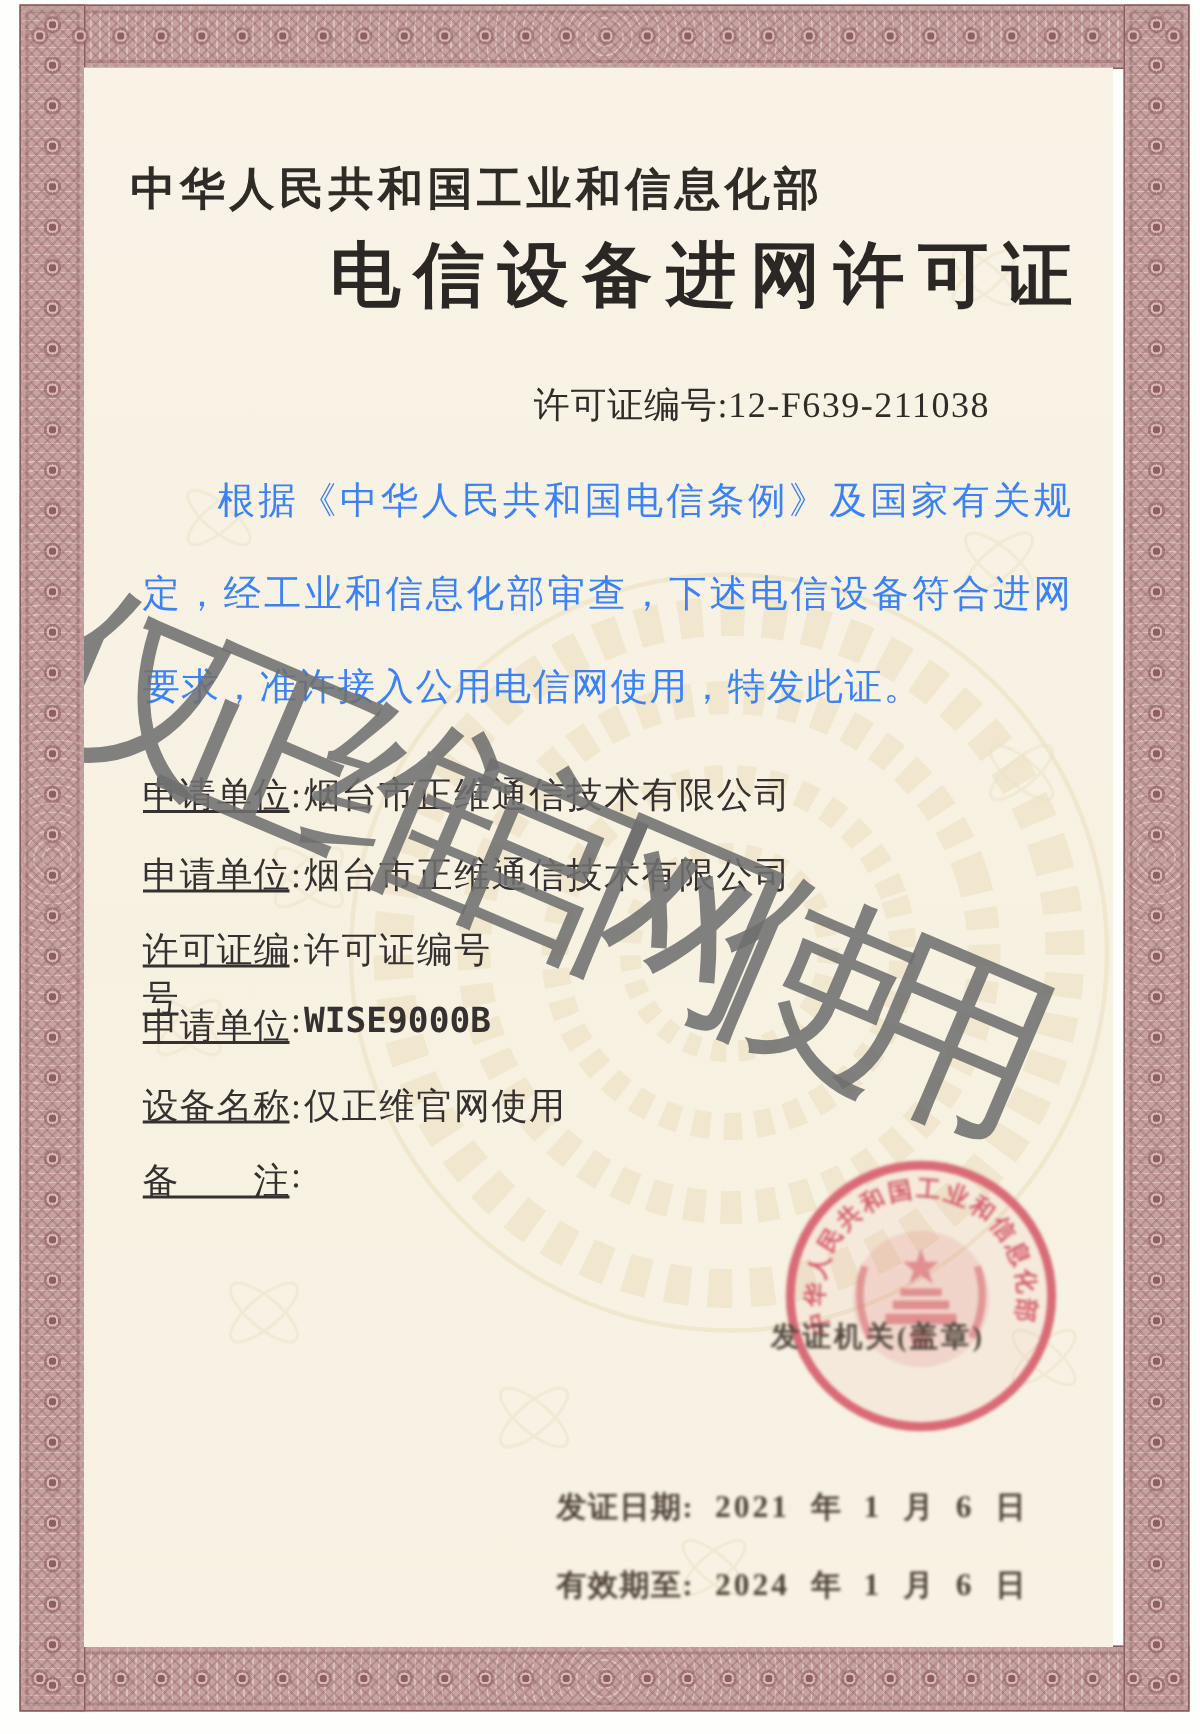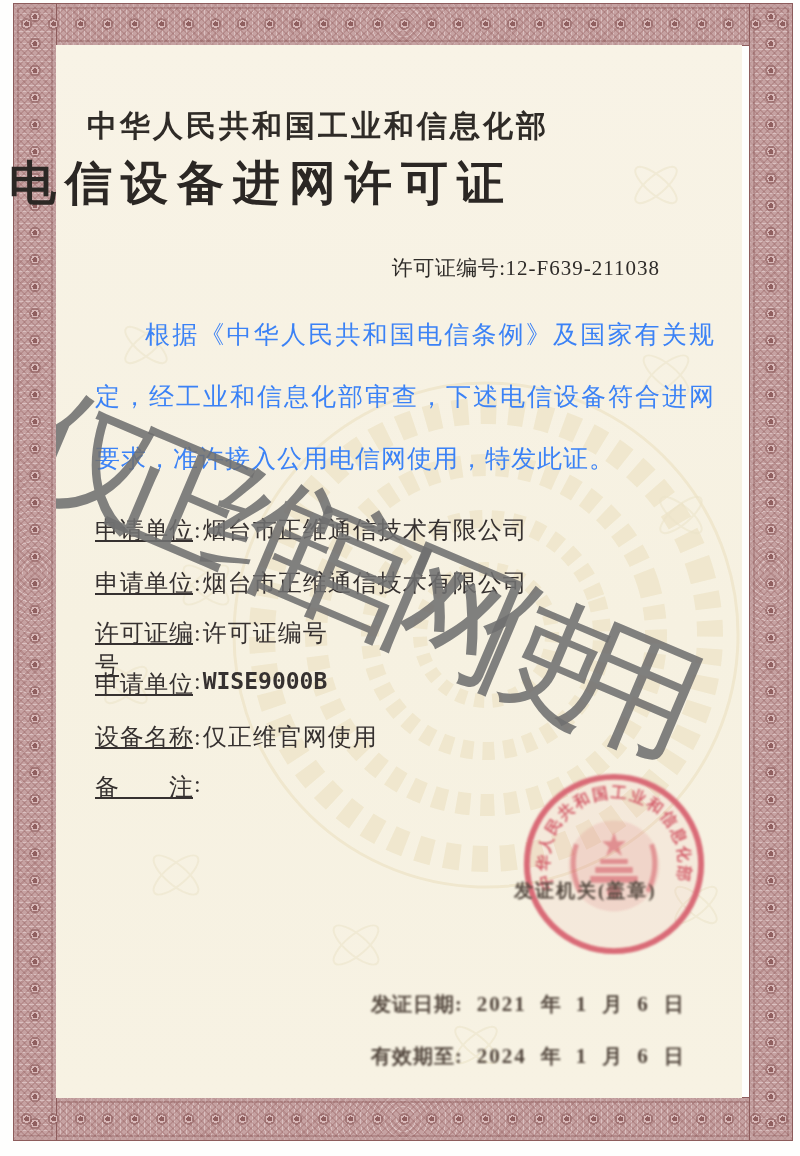--- a/index.html
+++ b/index.html
@@ -26,22 +26,22 @@
   .chain-lft{left:28px;top:3px;height:1138px;}
   .chain-rgt{left:764px;top:3px;height:1138px;}
 
   
   .paper{position:absolute;left:56px;top:45px;width:686px;height:1053px;background:linear-gradient(180deg,#f8f3e6 0%,#f6f1e1 55%,#f7f2e3 100%);}
   .motifs{position:absolute;left:56px;top:45px;width:686px;height:1053px;overflow:hidden;}
 
   
   .t{position:absolute;color:#35302c;white-space:nowrap;}
   .title1{left:0;top:106px;width:636px;text-align:center;font-size:30px;font-weight:700;letter-spacing:3px;color:#2f2b27;}
-  .title2{left:0;top:152px;width:724px;text-align:left;font-size:47px;font-weight:700;letter-spacing:9px;text-indent:9px;color:#2b2724;}
-  .license{right:140px;top:254px;font-size:21px;color:#2f2c29;letter-spacing:.5px;}
+  .title2{left:0;top:152px;width:724px;text-align:right;font-size:47px;font-weight:700;letter-spacing:9px;text-indent:9px;color:#2b2724;}
+  .license{right:140px;top:254px;font-size:24px;color:#2f2c29;letter-spacing:.5px;}
   .license .num{font-family:"Liberation Serif","DejaVu Serif",serif;letter-spacing:1px;}
   .bodytext{position:absolute;left:95px;top:304px;width:620px;font-size:25px;line-height:62px;color:#3b82f6;letter-spacing:1px;text-align:justify;text-indent:2em;white-space:normal;}
   .field{position:absolute;left:95px;font-size:24px;color:#363130;}
   .flabel{display:inline-block;width:98px;text-align:justify;text-align-last:justify;vertical-align:top;text-decoration:underline;}
   .colon{display:inline-block;margin:0 2px 0 1px;}
   .fvalue{letter-spacing:1px;text-align:center;}
   .fvalue.mono{font-family:"DejaVu Sans Mono","Liberation Mono",monospace;font-size:23px;font-weight:600;letter-spacing:0;}
 
   
   .seal{position:absolute;left:515px;top:765px;width:198px;height:198px;filter:blur(1.1px);}

